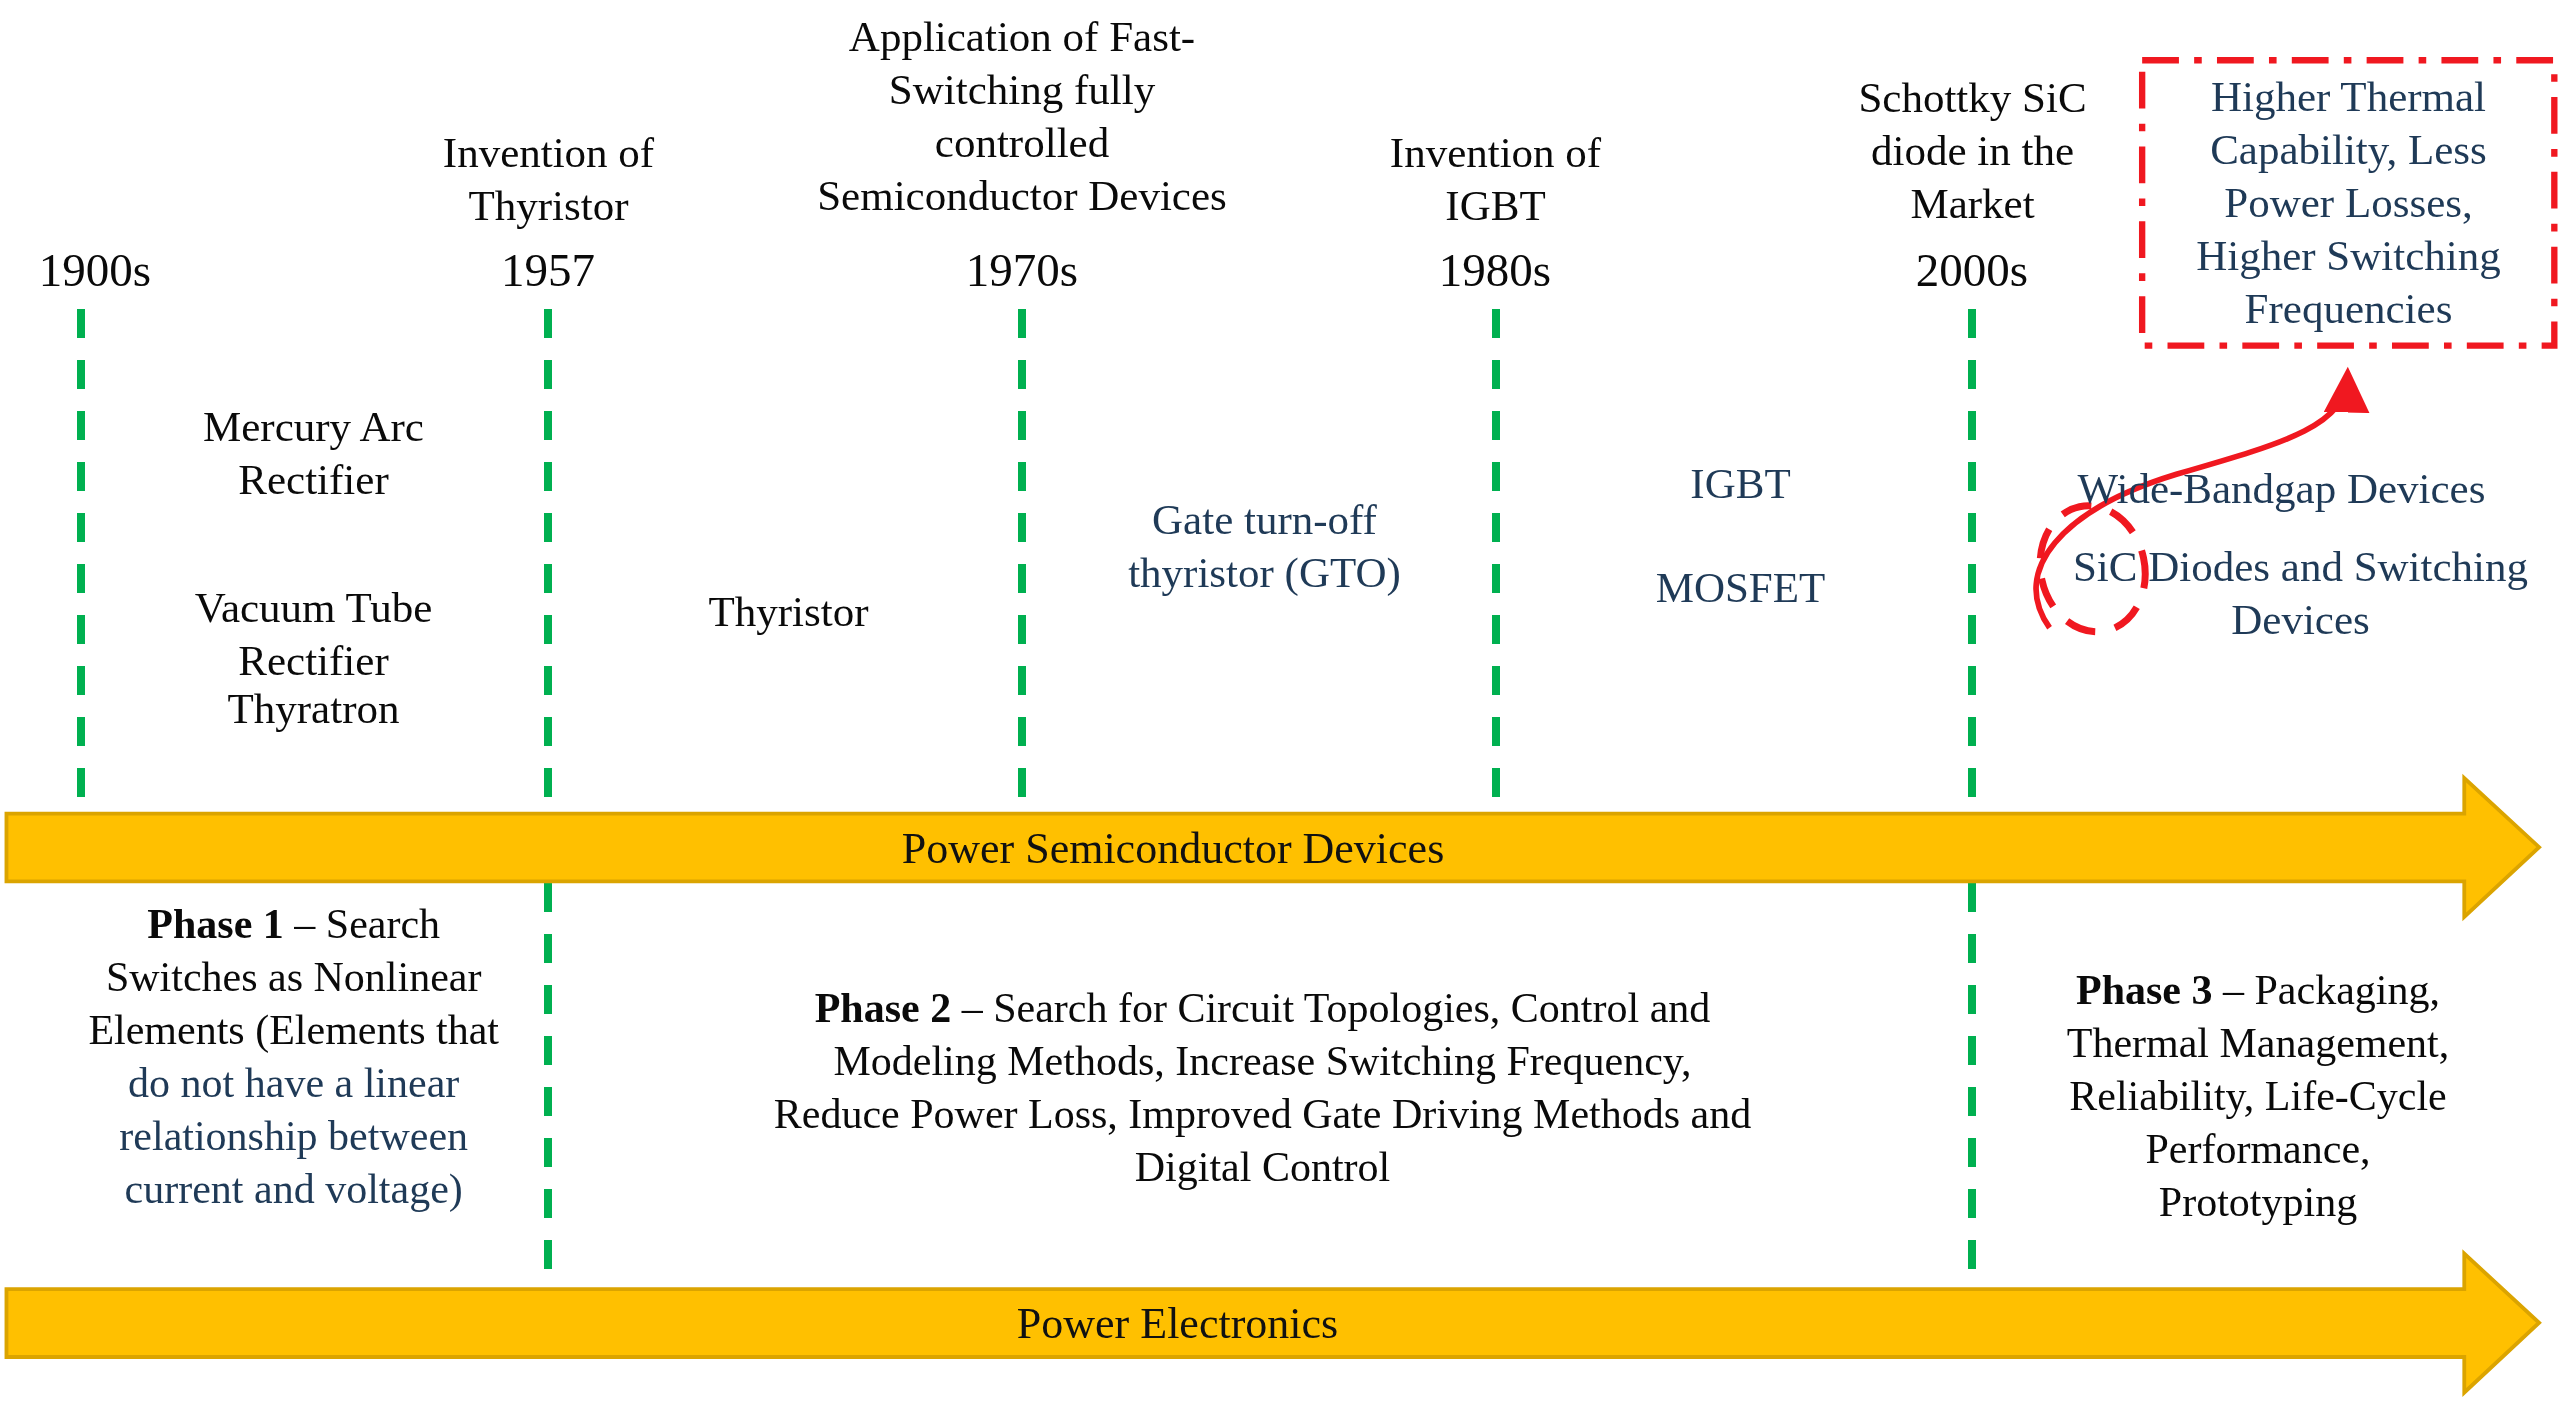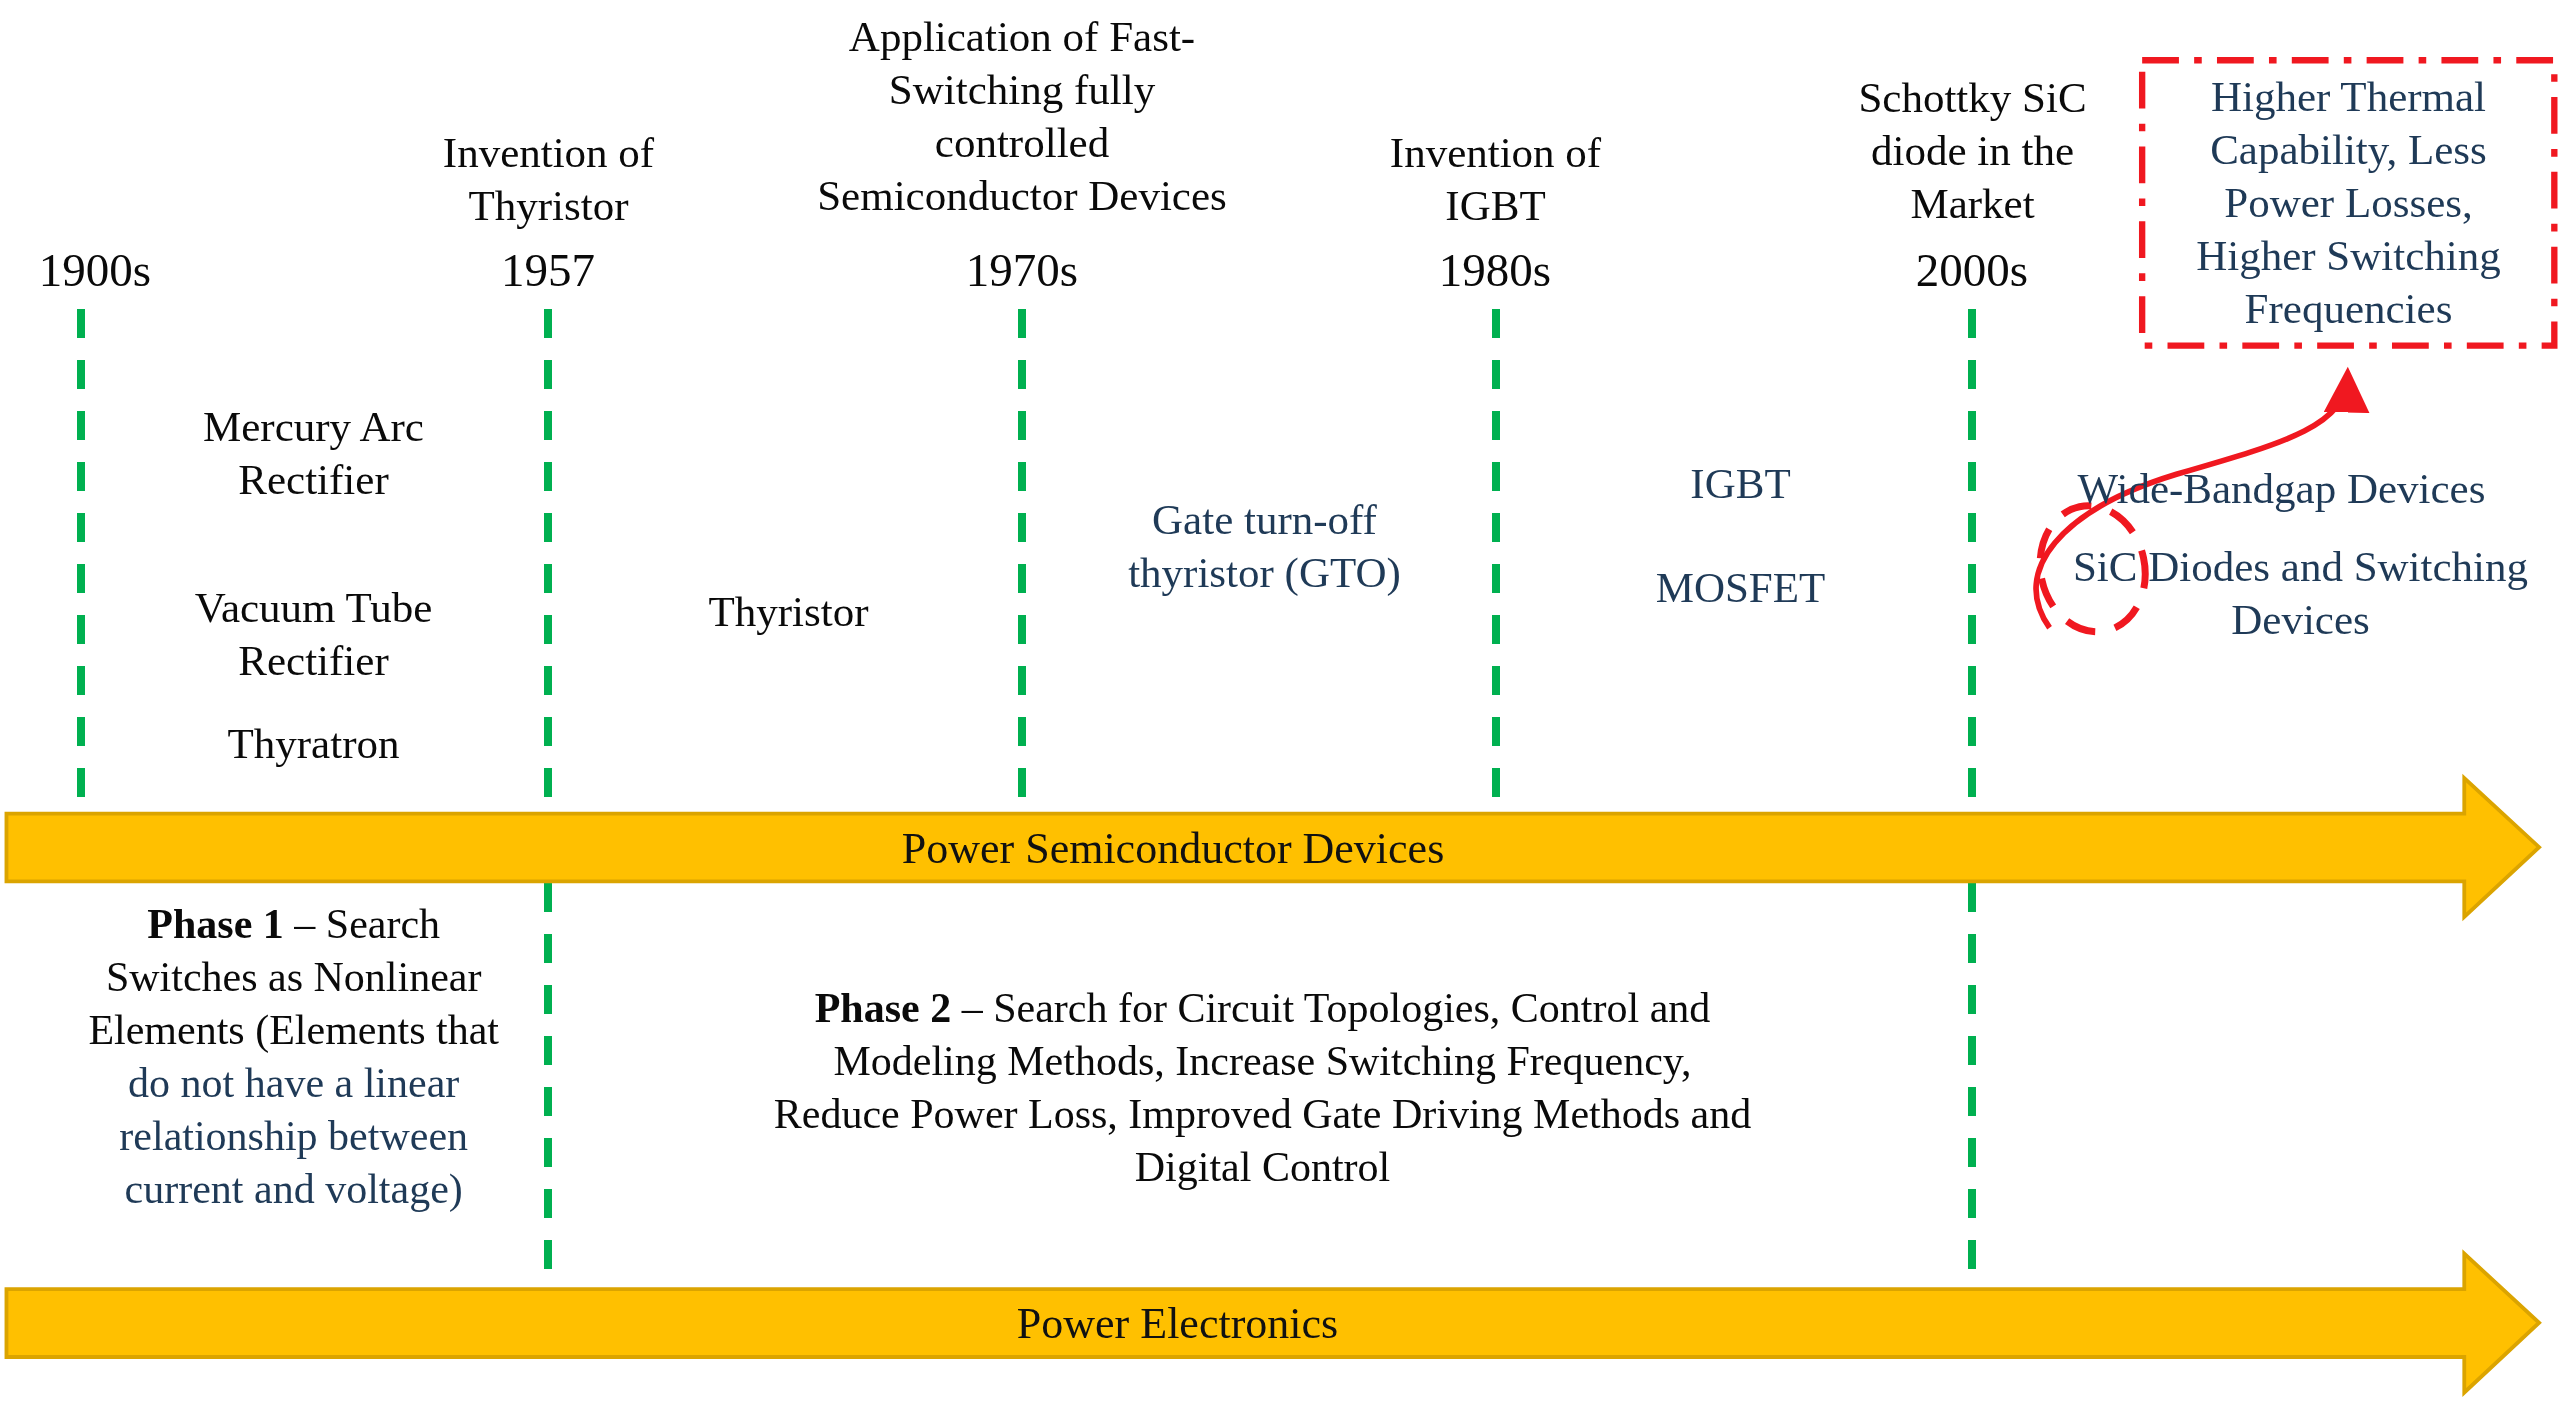--- a/index.html
+++ b/index.html
@@ -72,21 +72,21 @@
   <div class="t date" style="left:1400px;top:245px;width:190px;">1980s</div>
   <div class="t" style="left:1795px;top:71px;width:355px;">Schottky SiC
 diode in the
 Market</div>
   <div class="t date" style="left:1877px;top:245px;width:190px;">2000s</div>
 
   <div class="t" style="left:171px;top:400px;width:285px;">Mercury Arc
 Rectifier</div>
   <div class="t" style="left:171px;top:561px;width:285px;margin-top:20px;">Vacuum Tube
 Rectifier</div>
-  <div class="t" style="left:171px;top:717px;width:285px;">Thyratron</div>
+  <div class="t" style="left:171px;top:682px;width:285px;">Thyratron</div>
   <div class="t" style="left:646px;top:585px;width:285px;">Thyristor</div>
   <div class="t navy" style="left:1074px;top:493px;width:381px;">Gate turn-off
 thyristor (GTO)</div>
   <div class="t navy" style="left:1598px;top:457px;width:285px;">IGBT</div>
   <div class="t navy" style="left:1598px;top:561px;width:285px;">MOSFET</div>
   <div class="t navy" style="left:1996px;top:434px;width:571px;margin-top:28px;">Wide-Bandgap Devices</div>
   <div class="t navy" style="left:2015px;top:540px;width:571px;">SiC Diodes and Switching
 Devices</div>
 
   <div class="t navy" style="left:2155px;top:70px;width:387px;">Higher Thermal
@@ -101,15 +101,20 @@
   <div class="t phase" style="left:8.2px;top:898px;width:571px;"><b>Phase 1</b><span> – Search
 Switches as Nonlinear
 Elements (Elements that
 </span><span class="navy">do not have a linear
 relationship between
 current and voltage)</span></div>
   <div class="t phase" style="left:698px;top:982px;width:1129px;"><b>Phase 2</b><span> – Search for Circuit Topologies, Control and
 Modeling Methods, Increase Switching Frequency,
 Reduce Power Loss, Improved Gate Driving Methods and
 Digital Control</span></div>
+  <div class="t phase" style="left:2017px;top:964px;width:482px;"><b>Phase 3</b><span> – Packaging,
+Thermal Management,
+Reliability, Life-Cycle
+Performance,
+Prototyping</span></div>
 
 </div>
 
 
 </body></html>

